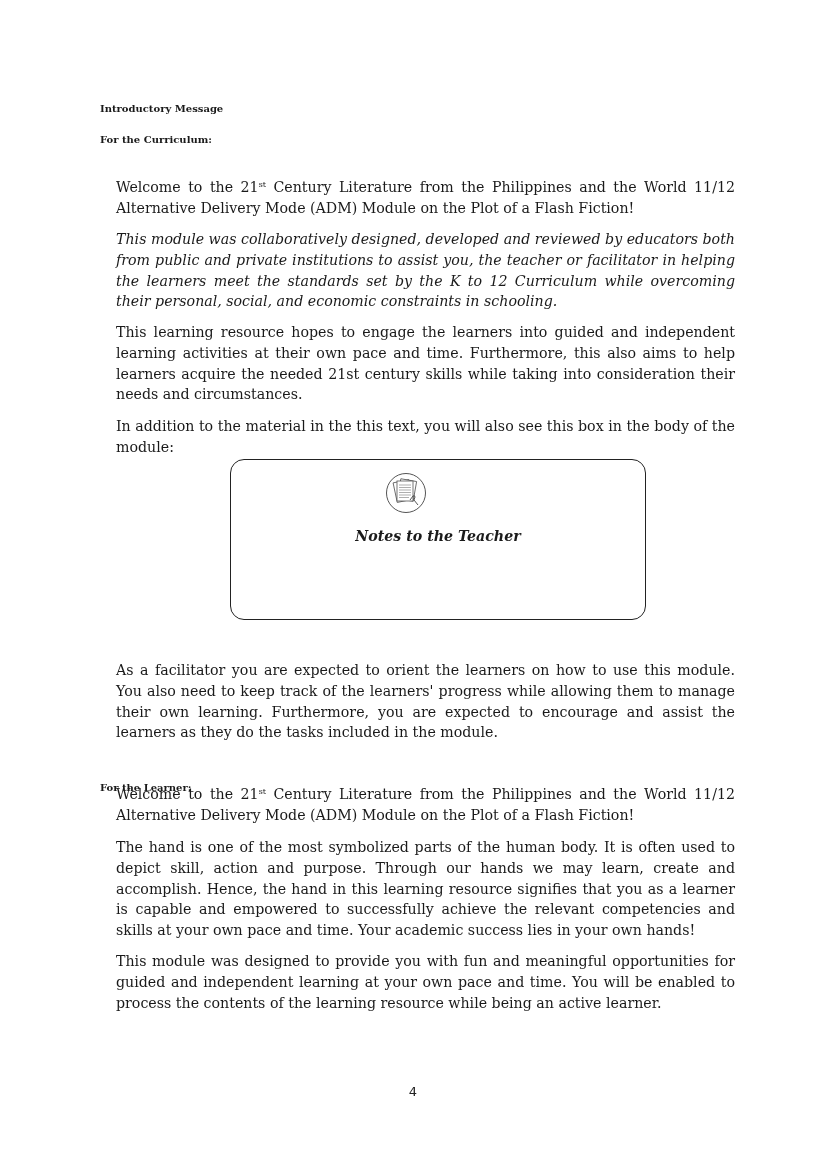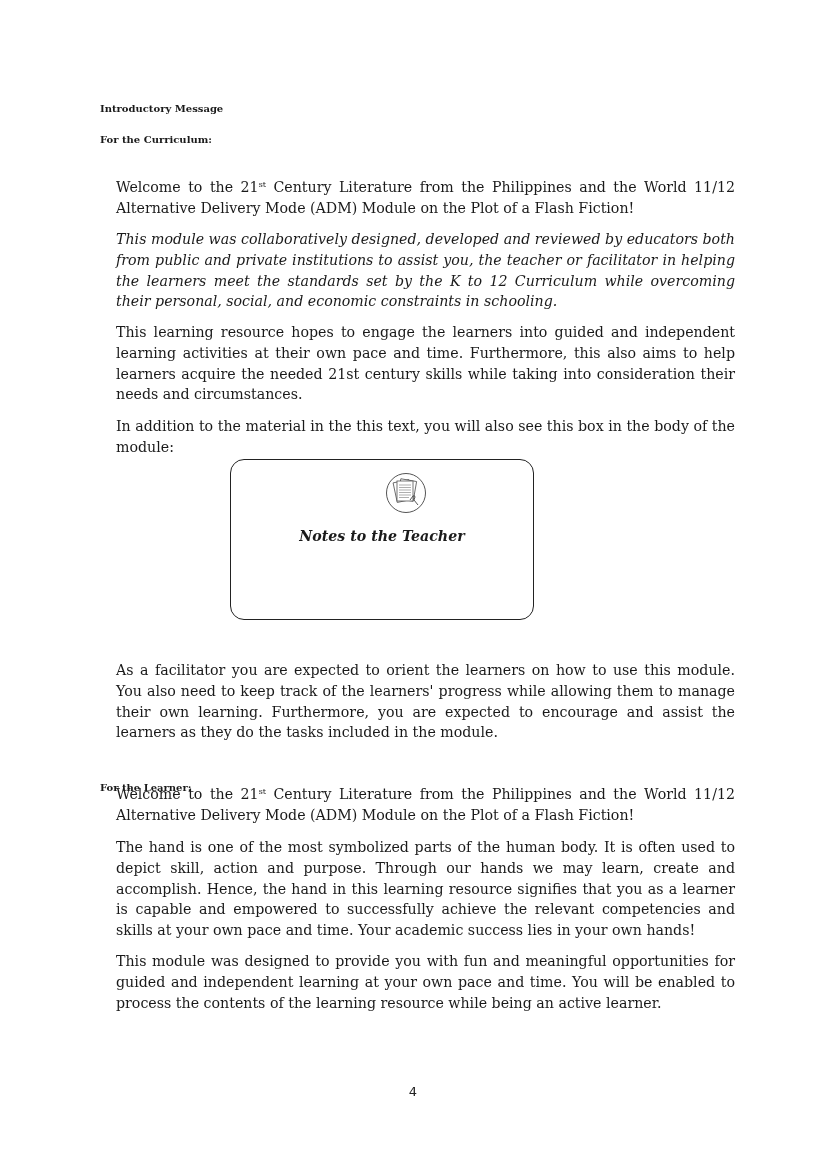--- a/index.html
+++ b/index.html
@@ -12,21 +12,21 @@
     .h {
       font-weight: bold; margin: 0; position: absolute; left: 0; white-space: nowrap;
       font-size: 10px;
     }
     .p {
       position: absolute; left: 0; width: 619px; margin: 16px;
       text-align: justify;
     }
     sup { font-size: 8px; line-height: 0; vertical-align: 5px; }
     .box {
-      position: absolute; left: 130px; top: 459px; width: 304px; height: 161px;
+      position: absolute; left: 130px; top: 459px; width: 416px; height: 161px;
       border: 1.6px solid #222; border-radius: 14px; box-sizing: border-box;
     }
     .box .icon {
       position: absolute; left: 154px; top: 12px; width: 42px; height: 42px;
     }
     .box .title {
       position: absolute; left: 0; right: 0; top: 66px; text-align: center;
       font-weight: bold; font-style: italic; font-size: 14.2px;
     }
     .box .body {

